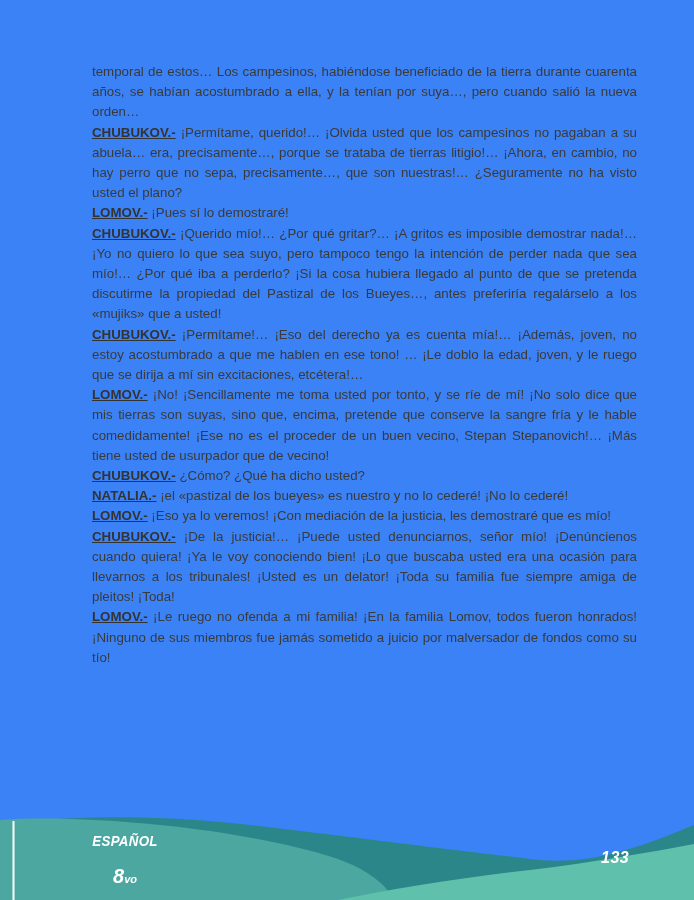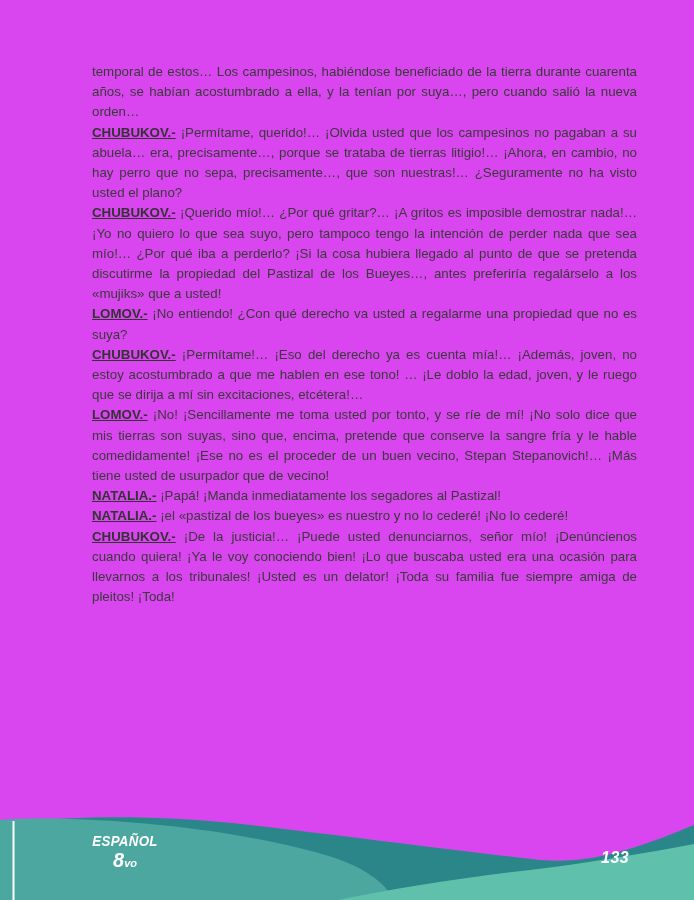--- a/index.html
+++ b/index.html
@@ -1,19 +1,19 @@
 <!DOCTYPE html>
 <html><head>
 <meta charset="utf-8">
 <style>
   html,body{margin:0;padding:0;background:#ffffff;}
   .page{
     position:relative;
     width:694px;height:900px;
-    background:#d946ef;
+    background:#3b82f6;
     overflow:hidden;
     font-family:"Liberation Sans", sans-serif;
   }
   .text-block{
     position:absolute;
     left:92px;top:62px;
     width:545px;
     color:#3a3a3a;
     font-size:13.3px;
     line-height:20.2px;
@@ -44,21 +44,21 @@
     line-height:1;
   }
   .logo .logo-top{
     font-size:14.5px;
     font-weight:bold;
     letter-spacing:0.3px;
     transform:scaleX(0.92);
     transform-origin:center;
   }
   .logo .logo-bottom{
-    margin-top:1px;
+    margin-top:17px;
     font-weight:bold;
   }
   .logo .logo-num{
     font-size:20px;
   }
   .logo .logo-suffix{
     font-size:11px;
   }
   .page-number{
     position:absolute;
@@ -71,27 +71,29 @@
   }
 </style>
 </head>
 <body>
 
 <div class="page">
 
   <div class="text-block">
       <p>temporal de estos… Los campesinos, habiéndose beneficiado de la tierra durante cuarenta años, se habían acostumbrado a ella, y la tenían por suya…, pero cuando salió la nueva orden…</p>
       <p><strong>CHUBUKOV.-</strong> ¡Permítame, querido!… ¡Olvida usted que los campesinos no pagaban a su abuela… era, precisamente…, porque se trataba de tierras litigio!… ¡Ahora, en cambio, no hay perro que no sepa, precisamente…, que son nuestras!… ¿Seguramente no ha visto usted el plano?</p>
+      <p><strong>LOMOV.-</strong> ¡Pues sí lo demostraré!</p>
       <p><strong>CHUBUKOV.-</strong> ¡Querido mío!… ¿Por qué gritar?… ¡A gritos es imposible demostrar nada!… ¡Yo no quiero lo que sea suyo, pero tampoco tengo la intención de perder nada que sea mío!… ¿Por qué iba a perderlo? ¡Si la cosa hubiera llegado al punto de que se pretenda discutirme la propiedad del Pastizal de los Bueyes…, antes preferiría regalárselo a los «mujiks» que a usted!</p>
-      <p><strong>LOMOV.-</strong> ¡No entiendo! ¿Con qué derecho va usted a regalarme una propiedad que no es suya?</p>
       <p><strong>CHUBUKOV.-</strong> ¡Permítame!… ¡Eso del derecho ya es cuenta mía!… ¡Además, joven, no estoy acostumbrado a que me hablen en ese tono! … ¡Le doblo la edad, joven, y le ruego que se dirija a mí sin excitaciones, etcétera!…</p>
       <p><strong>LOMOV.-</strong> ¡No! ¡Sencillamente me toma usted por tonto, y se ríe de mí! ¡No solo dice que mis tierras son suyas, sino que, encima, pretende que conserve la sangre fría y le hable comedidamente! ¡Ese no es el proceder de un buen vecino, Stepan Stepanovich!… ¡Más tiene usted de usurpador que de vecino!</p>
-      <p><strong>NATALIA.-</strong> ¡Papá! ¡Manda inmediatamente los segadores al Pastizal!</p>
+      <p><strong>CHUBUKOV.-</strong> ¿Cómo? ¿Qué ha dicho usted?</p>
       <p><strong>NATALIA.-</strong> ¡el «pastizal de los bueyes» es nuestro y no lo cederé! ¡No lo cederé!</p>
+      <p><strong>LOMOV.-</strong> ¡Eso ya lo veremos! ¡Con mediación de la justicia, les demostraré que es mío!</p>
       <p><strong>CHUBUKOV.-</strong> ¡De la justicia!… ¡Puede usted denunciarnos, señor mío! ¡Denúncienos cuando quiera! ¡Ya le voy conociendo bien! ¡Lo que buscaba usted era una ocasión para llevarnos a los tribunales! ¡Usted es un delator! ¡Toda su familia fue siempre amiga de pleitos! ¡Toda!</p>
+      <p><strong>LOMOV.-</strong> ¡Le ruego no ofenda a mi familia! ¡En la familia Lomov, todos fueron honrados!¡Ninguno de sus miembros fue jamás sometido a juicio por malversador de fondos como su tío!</p>
     </div>
 
   <svg class="footer-svg" viewBox="0 0 694 110" preserveAspectRatio="none" xmlns="http://www.w3.org/2000/svg">
     <path d="M 0 34 C 70 26, 150 24, 250 35 C 330 44, 450 60, 540 70 C 595 75, 645 55, 694 35 L 694 110 L 0 110 Z" fill="#2B868A"></path>
     <path d="M 0 30 C 40 27, 100 29, 160 35 C 230 42, 290 54, 335 68 C 362 77, 385 92, 394 110 L 0 110 Z" fill="#4BA7A0"></path>
     <path d="M 338 110 C 392 99, 460 88, 530 80 C 590 73, 645 63, 694 54 L 694 110 Z" fill="#5FC0AC"></path>
     <rect x="12.5" y="31" width="2" height="79" fill="#FFFFFF"></rect>
   </svg>
 
   <div class="logo">

